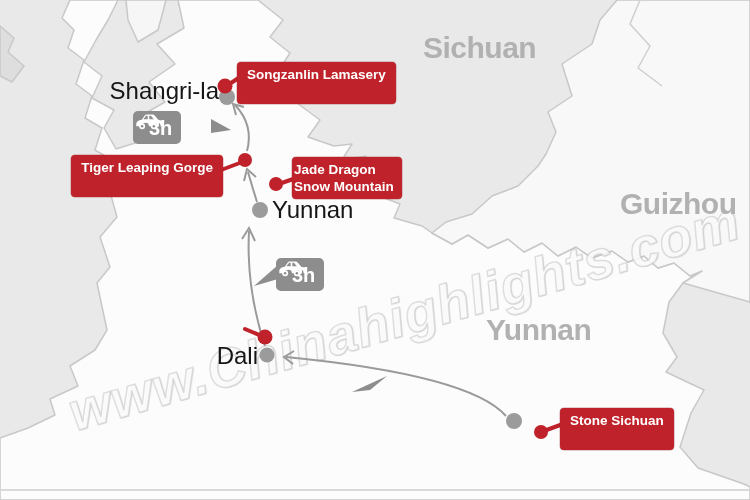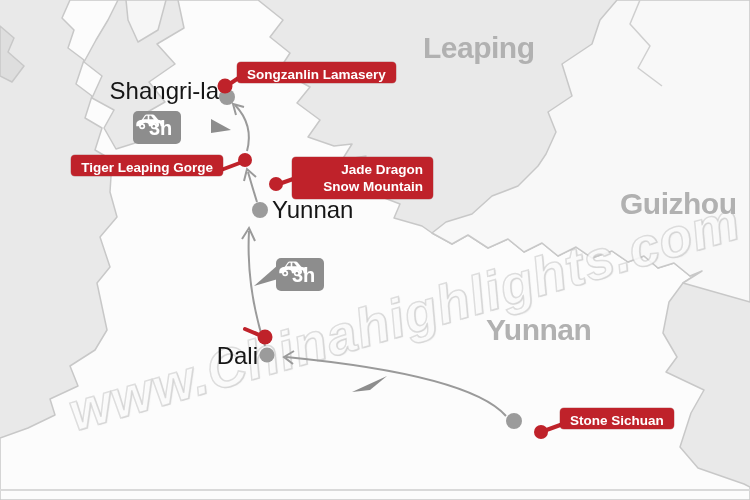--- a/index.html
+++ b/index.html
@@ -19,26 +19,26 @@
   }
   .region{
     position:absolute;color:#b1b1b1;font-size:30px;font-weight:bold;
     letter-spacing:-0.5px;white-space:nowrap;line-height:1;
   }
   .city{
     position:absolute;color:#161616;font-size:24px;white-space:nowrap;line-height:1;
   }
   .poi{
     position:absolute;background:#bf222a;color:#fff;font-weight:bold;
-    font-size:13.5px;line-height:26px;height:21px;padding:0 10px;
+    font-size:13.5px;line-height:26px;height:42px;padding:0 10px;
     border-radius:4px;white-space:nowrap;box-shadow:0 0 0 0.5px rgba(140,20,25,.4);
   }
   .poi.multiline{
-    width:141px;height:auto;line-height:17px;padding:4px 10px;
-    text-align:right;white-space:normal;box-sizing:border-box;
+    width:110px;height:auto;line-height:17px;padding:4px 2px;
+    text-align:left;white-space:normal;box-sizing:border-box;
   }
   .transfer{
     position:absolute;background:#8d8d8d;color:#fff;border-radius:5px;
     height:33px;display:flex;align-items:center;gap:7px;padding:0 9px;
   }
   .transfer .dur{font-size:20px;font-weight:bold;line-height:1;}
 </style>
 </head>
 <body>
 
@@ -102,21 +102,21 @@
 
     <g fill="#bf222a">
       <circle cx="225" cy="86" r="7.5"></circle>
       <circle cx="245" cy="160" r="7"></circle>
       <circle cx="276" cy="184" r="7"></circle>
       <circle cx="265" cy="337" r="7.5"></circle>
       <circle cx="541" cy="432" r="7"></circle>
     </g>
   </svg>
 
-  <div class="region" style="left:423px;top:33px">Leaping</div>
+  <div class="region" style="left:423px;top:33px">Sichuan</div>
   <div class="region" style="left:486px;top:315px">Yunnan</div>
   <div class="region" style="left:620px;top:189px">Guizhou</div>
 
   <div class="city" style="right:531px;top:79px">Shangri-la</div>
   <div class="city" style="left:272px;top:198px">Yunnan</div>
   <div class="city" style="right:492px;top:344px">Dali</div>
 
   <div class="poi" style="left:237px;top:62px">Songzanlin Lamasery</div>
   <div class="poi" style="right:527px;top:155px">Tiger Leaping Gorge</div>
   <div class="poi multiline" style="left:292px;top:157px">Jade Dragon Snow Mountain</div>

